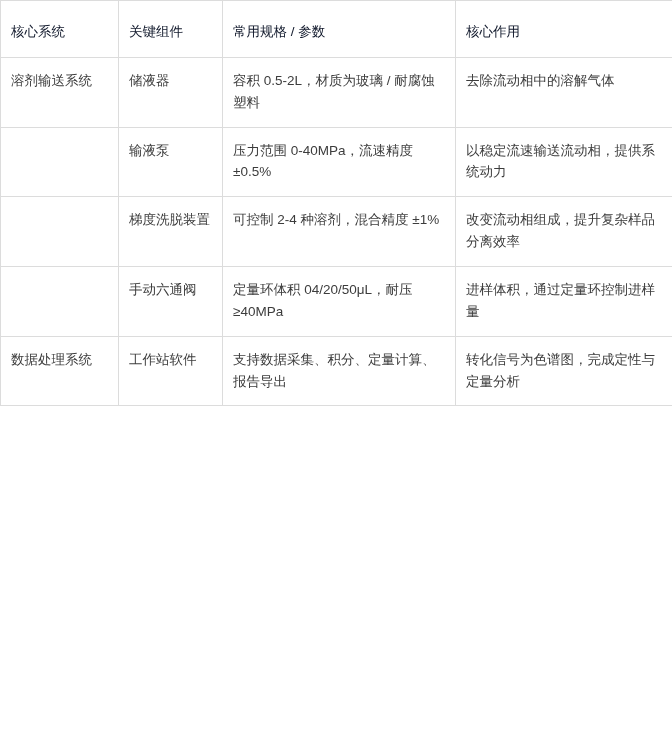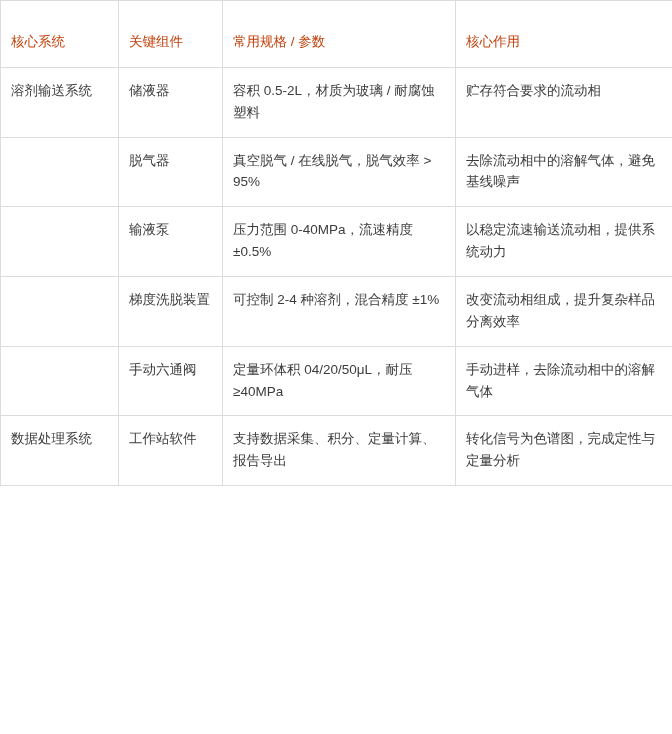--- a/index.html
+++ b/index.html
@@ -30,22 +30,22 @@
     vertical-align: top;
     text-align: left;
     padding: 12px 10px 13px 10px;
     font-size: 13.5px;
     line-height: 1.62;
     font-weight: normal;
     word-break: break-word;
   }
   #spec-table thead th {
     background: #ffffff;
-    color: #c2410c;
-    padding-top: 30px;
+    color: #0f172a;
+    padding-top: 20px;
     padding-bottom: 14px;
   }
   #spec-table tbody td {
     color: #3c3c3c;
   }
   .cell-sys { color: #303030; }
 </style>
 </head>
 <body>
 
@@ -62,45 +62,39 @@
       <th>关键组件</th>
       <th>常用规格 / 参数</th>
       <th>核心作用</th>
     </tr>
   </thead>
   <tbody>
     <tr>
       <td class="cell-sys">溶剂输送系统</td>
       <td>储液器</td>
       <td>容积 0.5-2L，材质为玻璃 / 耐腐蚀塑料</td>
-      <td>贮存符合要求的流动相</td>
-    </tr>
-    <tr>
-      <td class="cell-sys"></td>
-      <td>脱气器</td>
-      <td>真空脱气 / 在线脱气，脱气效率 &gt; 95%</td>
-      <td>去除流动相中的溶解气体，避免基线噪声</td>
+      <td>去除流动相中的溶解气体</td>
     </tr>
     <tr>
       <td class="cell-sys"></td>
       <td>输液泵</td>
       <td>压力范围 0-40MPa，流速精度 ±0.5%</td>
       <td>以稳定流速输送流动相，提供系统动力</td>
     </tr>
     <tr>
       <td class="cell-sys"></td>
       <td>梯度洗脱装置</td>
       <td>可控制 2-4 种溶剂，混合精度 ±1%</td>
       <td>改变流动相组成，提升复杂样品分离效率</td>
     </tr>
     <tr>
       <td class="cell-sys"></td>
       <td>手动六通阀</td>
       <td>定量环体积 04/20/50μL，耐压≥40MPa</td>
-      <td>手动进样，去除流动相中的溶解气体</td>
+      <td>进样体积，通过定量环控制进样量</td>
     </tr>
     <tr>
       <td class="cell-sys">数据处理系统</td>
       <td>工作站软件</td>
       <td>支持数据采集、积分、定量计算、报告导出</td>
       <td>转化信号为色谱图，完成定性与定量分析</td>
     </tr>
   </tbody>
 </table>
 

